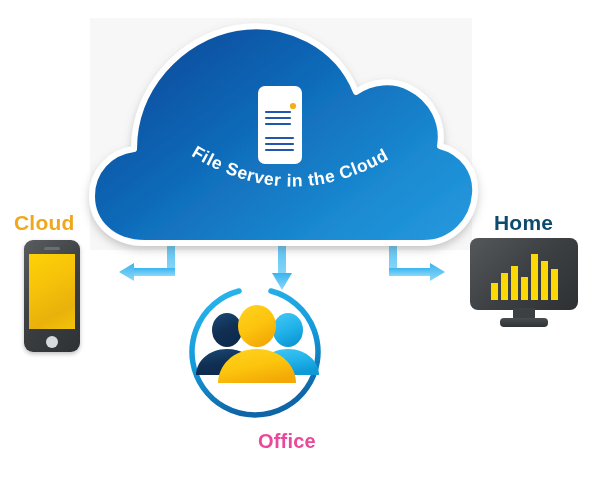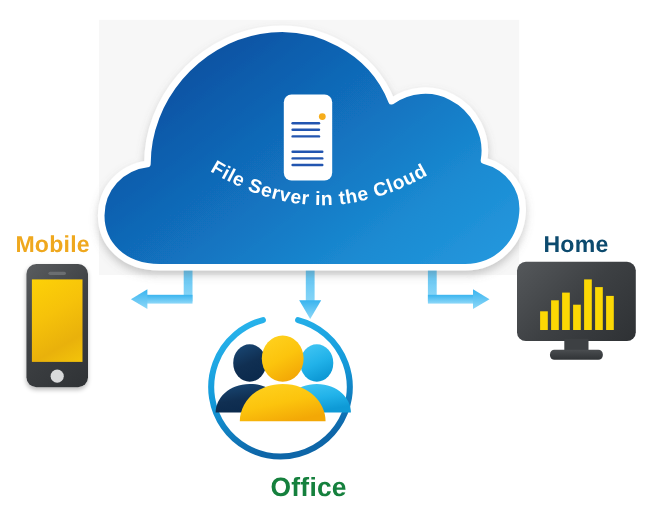--- a/index.html
+++ b/index.html
@@ -25,21 +25,21 @@
 
   
   .label {
     position: absolute;
     font-weight: bold;
     letter-spacing: .2px;
     white-space: nowrap;
   }
   #label-mobile { left: 14px;  top: 211px; font-size: 21px; color: #efa81e; }
   #label-home   { left: 494px; top: 211px; font-size: 21px; color: #0c4a6e; }
-  #label-office { left: 246px; top: 430px; font-size: 24px; color: #15803d; }
+  #label-office { left: 258px; top: 430px; font-size: 20px; color: #ec4899; }
 
   
   #mobile-device { position: absolute; left: 24px; top: 240px; width: 56px; height: 112px; }
   .phone-body {
     position: absolute; inset: 0;
     border-radius: 9px;
     background: linear-gradient(135deg, #5a5d60 0%, #3e4144 45%, #2f3235 100%);
     box-shadow: 0 2px 4px rgba(0,0,0,.25);
   }
   .phone-screen {
@@ -225,17 +225,17 @@
           <div class="bar" style="height: 23px;"></div>
           <div class="bar" style="height: 46px;"></div>
           <div class="bar" style="height: 38.7368px;"></div>
           <div class="bar" style="height: 31.4737px;"></div>
         </div>
     </div>
     <div class="monitor-neck"></div>
     <div class="monitor-base"></div>
   </div>
 
-  <div class="label" id="label-mobile">Mobile</div>
+  <div class="label" id="label-mobile">Cloud</div>
   <div class="label" id="label-home">Home</div>
   <div class="label" id="label-office">Office</div>
 
 </div>
 
 </body></html>

